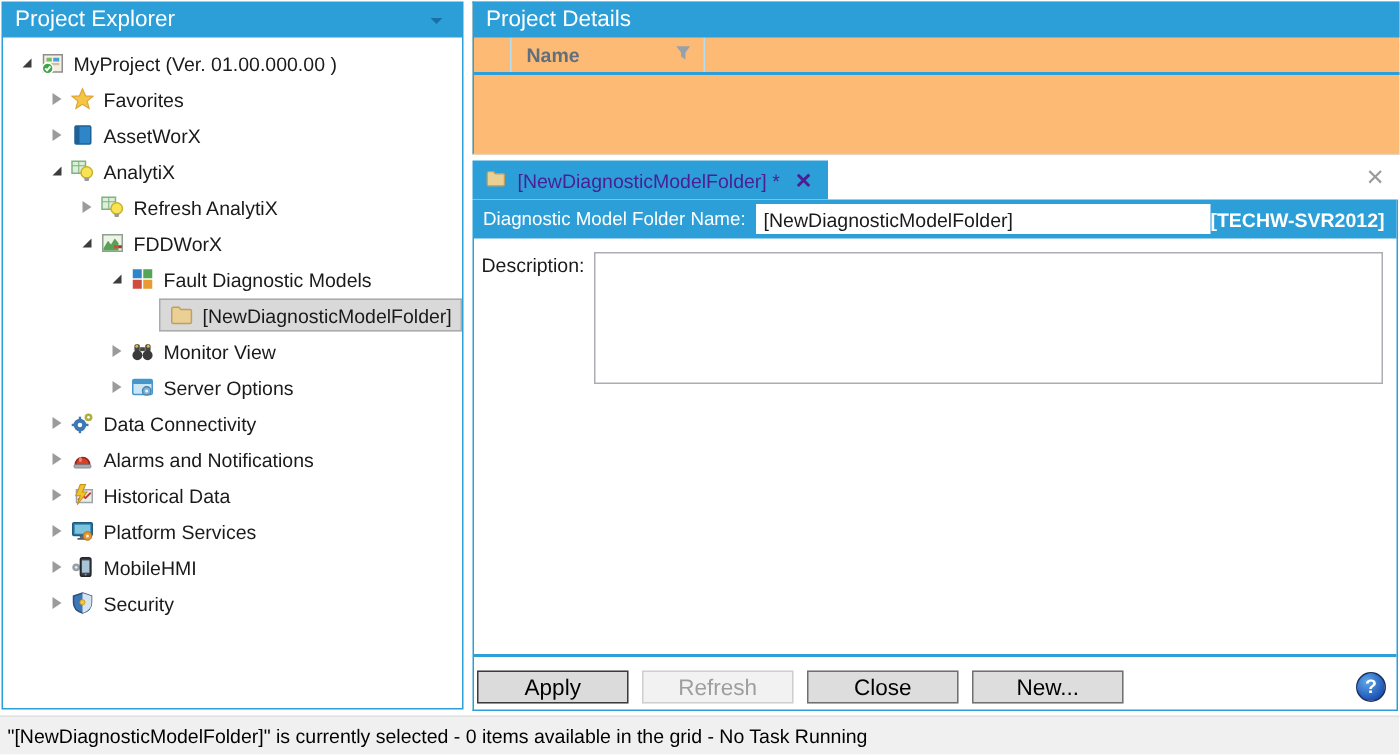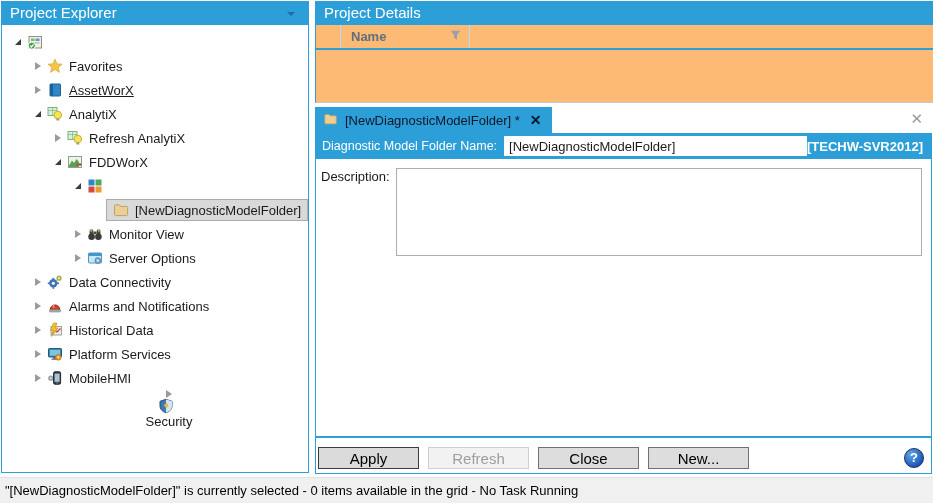--- a/index.html
+++ b/index.html
@@ -53,21 +53,21 @@
   .gh-sel { width: 25px; border-right: 1px solid #B5DEF2; }
   .gh-name {
     width: 129px; border-right: 1px solid #B5DEF2;
     display: flex; align-items: center; justify-content: space-between;
     padding: 0 7px 0 10px; color: #5F6F7D; font-weight: bold; font-size: 13px;
   }
   
   #tabstrip { position: absolute; left: 315px; top: 107px; width: 617px; height: 26px; }
   .tab {
     position: absolute; left: 0; top: 0; height: 26px;
-    background: #2D9FD8; color: #0f172a;
+    background: #2D9FD8; color: #4c1d95;
     display: flex; align-items: center; gap: 7px;
     padding: 0 10px 0 8px; font-size: 13px; white-space: nowrap;
   }
   .tab-close { font-size: 14px; font-weight: bold; cursor: default; margin-left: 3px; }
   .strip-close {
     position: absolute; right: 9px; top: 4px;
     color: #9B9B9B; font-size: 15px; line-height: 15px;
   }
   
   #editor {
@@ -134,33 +134,34 @@
         <span class="ticon">
           <svg width="16" height="16" viewBox="0 0 16 16">
             <rect x="2" y="2.5" width="12.5" height="11.5" fill="#F4EFE0" stroke="#8E8E8E"></rect>
             <rect x="4" y="4.5" width="3.5" height="2.5" fill="#6FBF63"></rect>
             <rect x="8.5" y="4.5" width="4" height="2.5" fill="#4E9ED6"></rect>
             <rect x="4" y="8" width="8.5" height="1.5" fill="#C9C2A8"></rect>
             <circle cx="4.8" cy="11.6" r="3.6" fill="#3FA549" stroke="#fff"></circle>
             <path d="M3.2 11.6 l1.2 1.3 2.2-2.6" stroke="#fff" stroke-width="1.3" fill="none"></path>
           </svg>
         </span>
+        <span class="lbl">MyProject (Ver. 01.00.000.00 )</span>
       </div>
       <div class="row" style="padding-left: 28px;">
         <span class="tw">
           <span class="tri-col"></span>
         </span>
         <span class="ticon">
           <svg width="16" height="16" viewBox="0 0 16 16">
             <path d="M8 1.2 L10 5.9 15 6.2 11.1 9.4 12.4 14.3 8 11.5 3.6 14.3 4.9 9.4 1 6.2 6 5.9 Z" fill="#F5C644" stroke="#DDA53A" stroke-width="0.8"></path>
           </svg>
         </span>
         <span class="lbl">Favorites</span>
       </div>
-      <div class="row" style="padding-left: 28px; text-decoration: underline;">
+      <div class="row" style="padding-left: 28px;">
         <span class="tw">
           <span class="tri-col"></span>
         </span>
         <span class="ticon">
           <svg width="16" height="16" viewBox="0 0 16 16">
             <rect x="3" y="2" width="10.5" height="12" rx="0.8" fill="#2E86C8" stroke="#1D6296"></rect>
             <rect x="3" y="2" width="3" height="12" fill="#1D6296"></rect>
           </svg>
         </span>
         <span class="lbl">AssetWorX</span>
@@ -212,20 +213,21 @@
           <span class="tri-exp"></span>
         </span>
         <span class="ticon">
           <svg width="16" height="16" viewBox="0 0 16 16">
             <rect x="1.5" y="1.5" width="6" height="6" fill="#2E86C8"></rect>
             <rect x="8.5" y="1.5" width="6" height="6" fill="#53A653"></rect>
             <rect x="1.5" y="8.5" width="6" height="6" fill="#D14B3C"></rect>
             <rect x="8.5" y="8.5" width="6" height="6" fill="#E89A33"></rect>
           </svg>
         </span>
+        <span class="lbl">Fault Diagnostic Models</span>
       </div>
       <div class="row" style="padding-left: 88px;">
         <span class="tw"></span>
         <span class="sel-box">
           <span class="ticon">
             <svg width="16" height="16" viewBox="0 0 16 16">
               <path d="M1.5 4 q0-1.2 1.2-1.2 h3.6 l1.3 1.6 h6 q1 0 1 1 v7.2 q0 1-1 1 h-11 q-1.1 0-1.1-1 Z" fill="#EBD096" stroke="#BFA05E"></path>
             </svg>
           </span>
           <span class="lbl">[NewDiagnosticModelFolder]</span>
@@ -330,21 +332,21 @@
           <svg width="16" height="16" viewBox="0 0 16 16">
             <circle cx="3.8" cy="8.2" r="2.6" fill="#9AA0A6"></circle>
             <circle cx="3.8" cy="8.2" r="0.9" fill="#E8EAEC"></circle>
             <rect x="6.6" y="1.8" width="7" height="12.4" rx="1.4" fill="#3C4148" stroke="#22262B"></rect>
             <rect x="7.6" y="3.6" width="5" height="8.2" fill="#A9C4D6"></rect>
             <circle cx="10.1" cy="13" r="0.7" fill="#8A9097"></circle>
           </svg>
         </span>
         <span class="lbl">MobileHMI</span>
       </div>
-      <div class="row" style="padding-left: 28px; flex-direction: column;">
+      <div class="row" style="padding-left: 28px;">
         <span class="tw">
           <span class="tri-col"></span>
         </span>
         <span class="ticon">
           <svg width="16" height="16" viewBox="0 0 16 16">
             <path d="M8 1.3 L14 3.3 V7.8 C14 11.4 11.5 13.6 8 14.7 C4.5 13.6 2 11.4 2 7.8 V3.3 Z" fill="#3E77B5" stroke="#28527F"></path>
             <path d="M8 1.3 L14 3.3 V7.8 C14 11.4 11.5 13.6 8 14.7 Z" fill="#D7E4F0"></path>
             <circle cx="8" cy="7.5" r="1.7" fill="#F5C63F" stroke="#C79A1F" stroke-width="0.6"></circle>
           </svg>
         </span>

